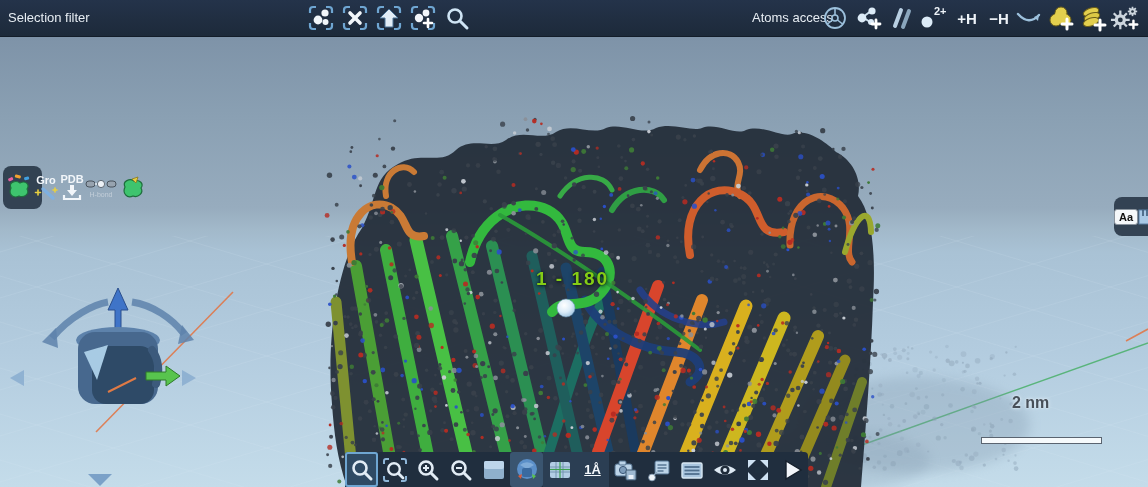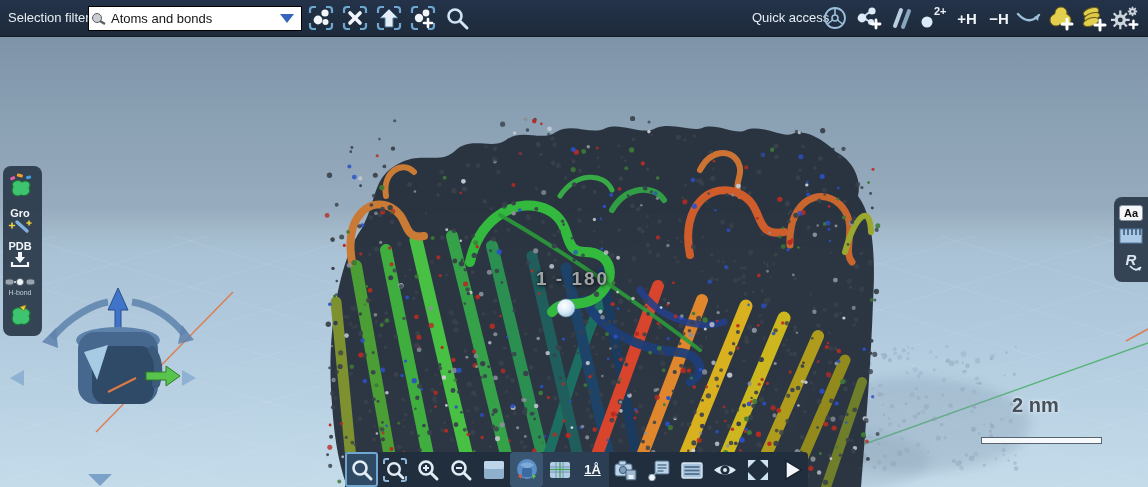--- a/index.html
+++ b/index.html
@@ -18,45 +18,45 @@
   #filter-dd{position:absolute;left:88px;top:6px;width:212px;height:23px;
     background:#fff;border:1px solid #000;display:flex;align-items:center;cursor:pointer;}
   #filter-dd .dd-text{flex:1;font-size:13px;color:#141414;padding-left:4px;}
   #filter-dd .dd-arrow{width:0;height:0;border-left:7px solid transparent;
     border-right:7px solid transparent;border-top:9px solid #3565b8;margin-right:7px;}
   .icon-btn{position:absolute;top:3px;width:30px;height:30px;display:flex;
     align-items:center;justify-content:center;cursor:pointer;border-radius:3px;}
   .qa-text{color:#eef3f8;font-size:15px;font-weight:bold;}
   
   .dock{position:absolute;background:rgba(43,58,74,.93);border-radius:8px;
-    display:flex;flex-direction:column;align-items:flex-start;}
+    display:flex;flex-direction:row;align-items:center;}
   #left-dock{left:3px;top:166px;width:39px;padding:4px 0;}
   #right-dock{left:1114px;top:197px;width:48px;border-radius:8px 0 0 8px;padding:5px 0;}
   .dock-item{width:34px;display:flex;flex-direction:column;align-items:center;
     justify-content:center;cursor:pointer;padding:3px 0;}
   .dock-label{color:#f2f6fa;font-weight:bold;font-size:11px;line-height:12px;}
   .dock-sublabel{color:#c3ced9;font-size:7px;line-height:8px;}
   .aa-box{background:#f5f8fa;border:1px solid #8a949e;border-radius:3px;
     color:#111;font-weight:bold;font-size:11px;padding:1px 4px;}
   .r-label{color:#d9e6f2;font-size:15px;font-weight:bold;font-style:italic;}
   
   #bottom-toolbar{position:absolute;left:345px;top:452px;width:463px;height:35px;
     background:#202e3e;border-radius:4px 4px 0 0;display:flex;}
   .bt-tile{width:33px;height:35px;display:flex;align-items:center;
     justify-content:center;cursor:pointer;position:relative;}
   .bt-tile.bt-active{box-shadow:inset 0 0 0 2px #6fa6d2;background:#2f4a64;border-radius:3px;}
   .bt-tile.bt-group{background:#2b3e53;text-decoration:underline;}
   .bt-tile.bt-lit{background:#3a5570;border-radius:3px;}
   .ang-label{color:#f4f8fb;font-size:13px;font-weight:bold;text-decoration:underline;}
   
-  #range-label{position:absolute;left:536px;top:268px;color:#a3a3a3;font-size:19px;
+  #range-label{position:absolute;left:536px;top:268px;color:#84cc16;font-size:19px;
     font-weight:bold;letter-spacing:2px;text-shadow:0 1px 4px rgba(8,16,26,.95),0 0 2px rgba(8,16,26,.8);}
   #scalebar{position:absolute;left:981px;top:437px;width:119px;height:5px;
     background:#f6fafc;border:1px solid #5a6470;}
-  #scalebar-label{position:absolute;left:1012px;top:394px;color:#474f58;font-size:20px;
+  #scalebar-label{position:absolute;left:1012px;top:394px;color:#474f58;font-size:16px;
     font-weight:bold;text-shadow:0 0 2px #e8f2fa,0 0 4px #dcebf5;}
   svg{display:block;}
 </style>
 </head>
 <body>
 
 <div id="app">
 
   <div id="viewport"></div>
 
@@ -1419,28 +1419,20 @@
         <line x1="108" y1="392" x2="136" y2="378" stroke="#e07a45" stroke-width="2"></line>
       </g>
 
       <polygon points="146,372 166,372 166,366 180,376 166,386 166,380 146,380" fill="#58c44e" stroke="#2e7a2a" stroke-width="1"></polygon>
     </g>
   </svg>
 
   <div id="topbar">
     <span class="tb-label" style="left:8px">Selection filter</span>
 
-    <div id="filter-dd">
-      <svg width="18" height="18" viewBox="0 0 18 18">
-        <circle cx="8" cy="8" r="4.5" fill="#c9ccd2" stroke="#5a5f66" stroke-width="1"></circle>
-        <line x1="11" y1="11" x2="16" y2="14" stroke="#5a5f66" stroke-width="2.4"></line>
-      </svg>
-      <span class="dd-text">Atoms and bonds</span>
-      <span class="dd-arrow"></span>
-    </div>
 
     <div class="icon-btn" style="left:306px">
       <svg width="28" height="28" viewBox="0 0 28 28">
         <g stroke="#6fa6d2" stroke-width="2.2" fill="none">
           <path d="M3,9 V6 a3,3 0 0 1 3,-3 H9"></path>
             <path d="M19,3 h3 a3,3 0 0 1 3,3 v3"></path>
           <path d="M25,19 v3 a3,3 0 0 1 -3,3 h-3"></path>
             <path d="M9,25 H6 a3,3 0 0 1 -3,-3 v-3"></path>
         </g>
         <circle cx="11" cy="16" r="4.4" fill="#f2f6fa"></circle>
@@ -1489,21 +1481,21 @@
         </g>
       </svg>
     </div>
     <div class="icon-btn" style="left:442px">
       <svg width="26" height="26" viewBox="0 0 26 26">
         <circle cx="11" cy="11" r="6.5" fill="none" stroke="#cfe4f4" stroke-width="2.6"></circle>
         <line x1="16" y1="16" x2="23" y2="23" stroke="#cfe4f4" stroke-width="3" stroke-linecap="round"></line>
       </svg>
     </div>
 
-    <span class="tb-label" style="left:752px">Quick access</span>
+    <span class="tb-label" style="left:752px">Atoms access</span>
 
     <div class="icon-btn" style="left:820px">
       <svg width="28" height="28" viewBox="0 0 28 28">
         <circle cx="14" cy="14" r="10" fill="none" stroke="#9cc0dc" stroke-width="1.8"></circle>
         <circle cx="14" cy="14" r="3" fill="none" stroke="#9cc0dc" stroke-width="1.6"></circle>
         <line x1="14" y1="11" x2="14" y2="5" stroke="#9cc0dc" stroke-width="1.6"></line>
         <line x1="11.5" y1="16" x2="6.5" y2="20" stroke="#9cc0dc" stroke-width="1.6"></line>
         <line x1="16.5" y1="16" x2="21.5" y2="20" stroke="#9cc0dc" stroke-width="1.6"></line>
       </svg>
     </div>

